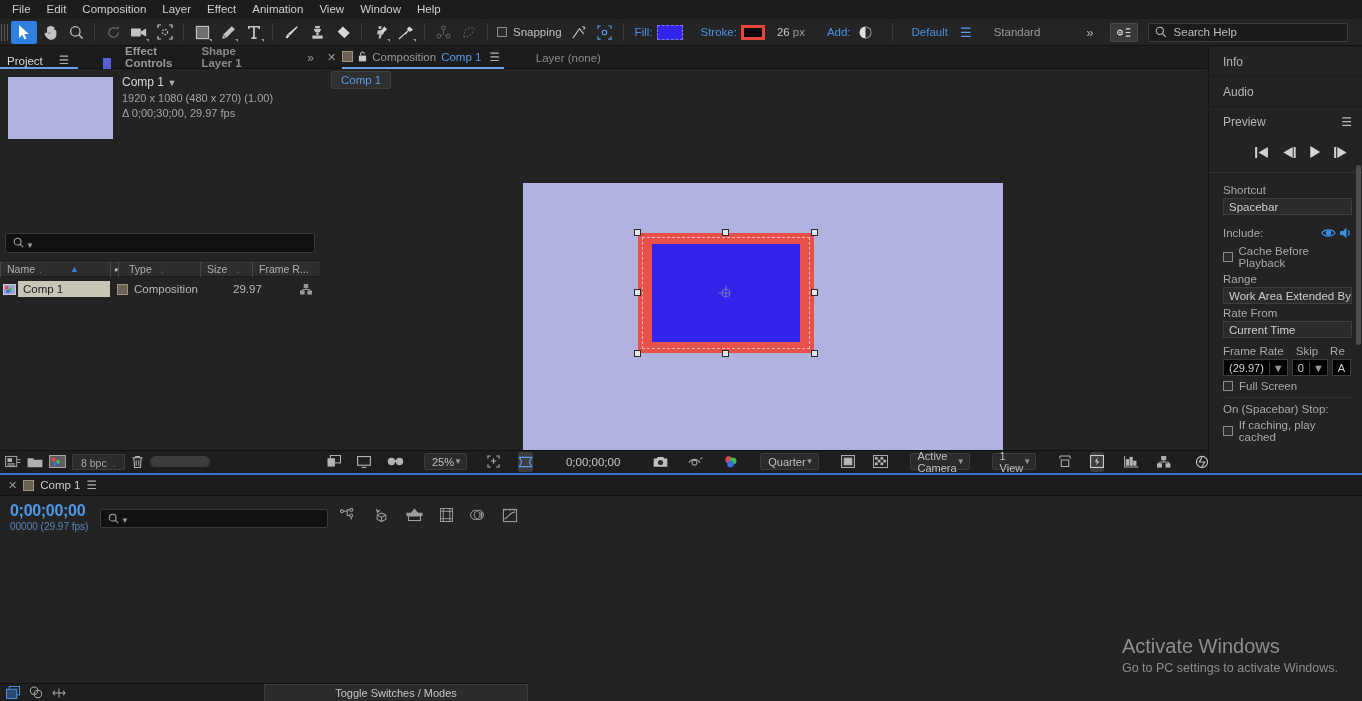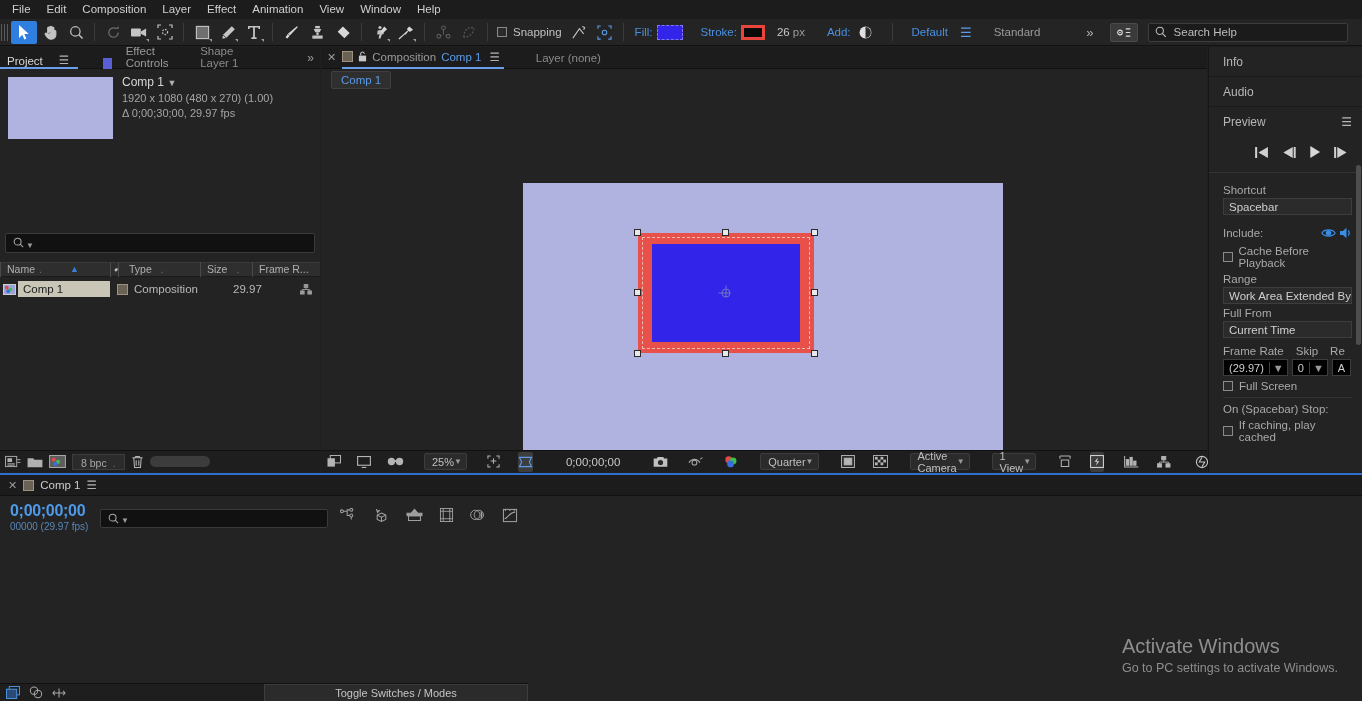--- a/index.html
+++ b/index.html
@@ -372,21 +372,21 @@
       <span style="margin-left:7px;font-size:11.5px;color:#bdbdbd;">Search Help</span>
     </div>
   </div>
 
   <div class="project">
     <div class="panel-tabs">
       <div class="ptab active">
         <span>Project</span>
         <span class="ptab-menu">☰</span>
       </div>
-      <div class="ptab" style="margin-left:18px;">
+      <div class="ptab" style="margin-left:18px;font-weight:bold;">
         <span class="ecswatch"></span>
         <span>Effect Controls</span>
         <span style="color:#8a8a8a;">Shape Layer 1</span>
       </div>
       <span class="chev2" style="margin-left:34px;">»</span>
     </div>
 
     <div class="proj-preview"></div>
     <div class="proj-meta">
       <div class="nm">
@@ -723,21 +723,21 @@
               </svg>
           </span>
         </span>
       </div>
       <div class="rcheck">
         <span class="chkbox"></span>
         <span>Cache Before Playback</span>
       </div>
       <div class="rlabel">Range</div>
       <div class="rfield">Work Area Extended By C</div>
-      <div class="rlabel">Full From</div>
+      <div class="rlabel">Rate From</div>
       <div class="rfield">Current Time</div>
 
       <div class="rrow" style="gap:12px;margin-top:4px;">
         <span class="rlabel">Frame Rate</span>
         <span class="rlabel">Skip</span>
         <span class="rlabel">Re</span>
       </div>
       <div class="rrow" style="gap:4px;">
         <span class="mini-sel">
           <span class="v">(29.97)</span>

